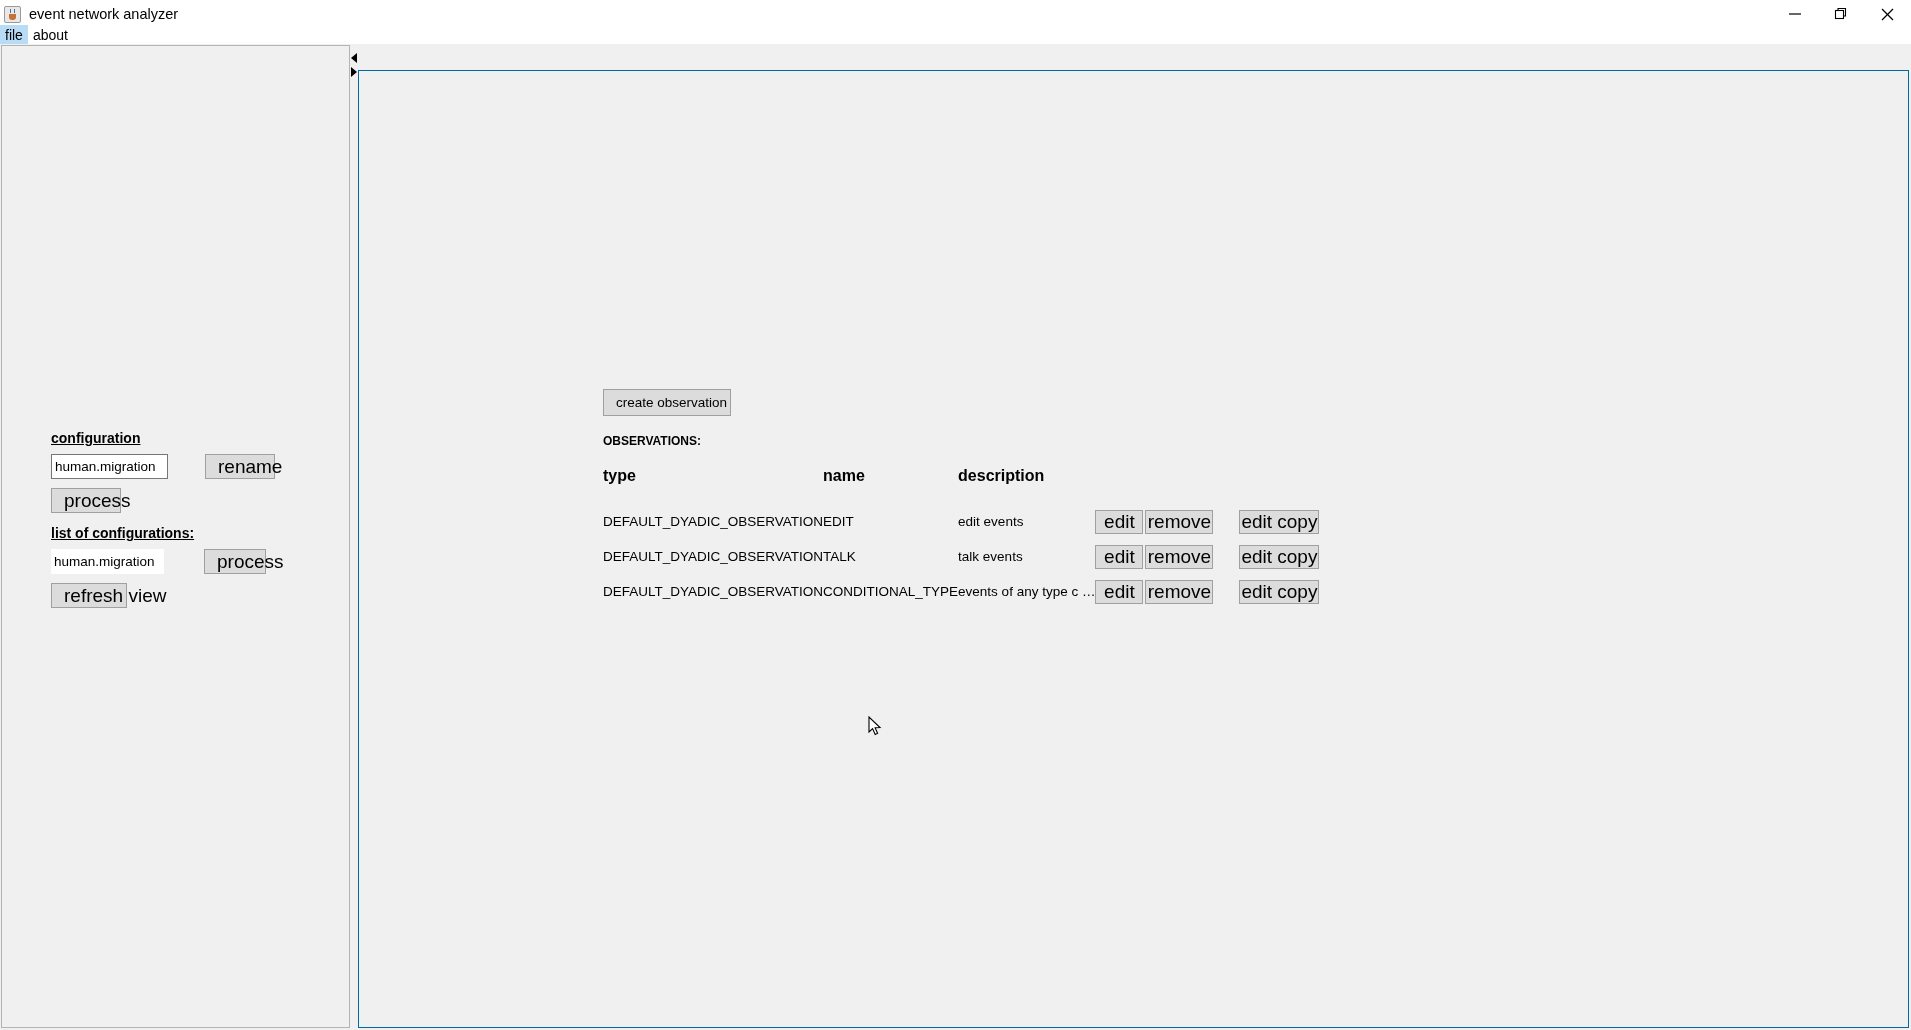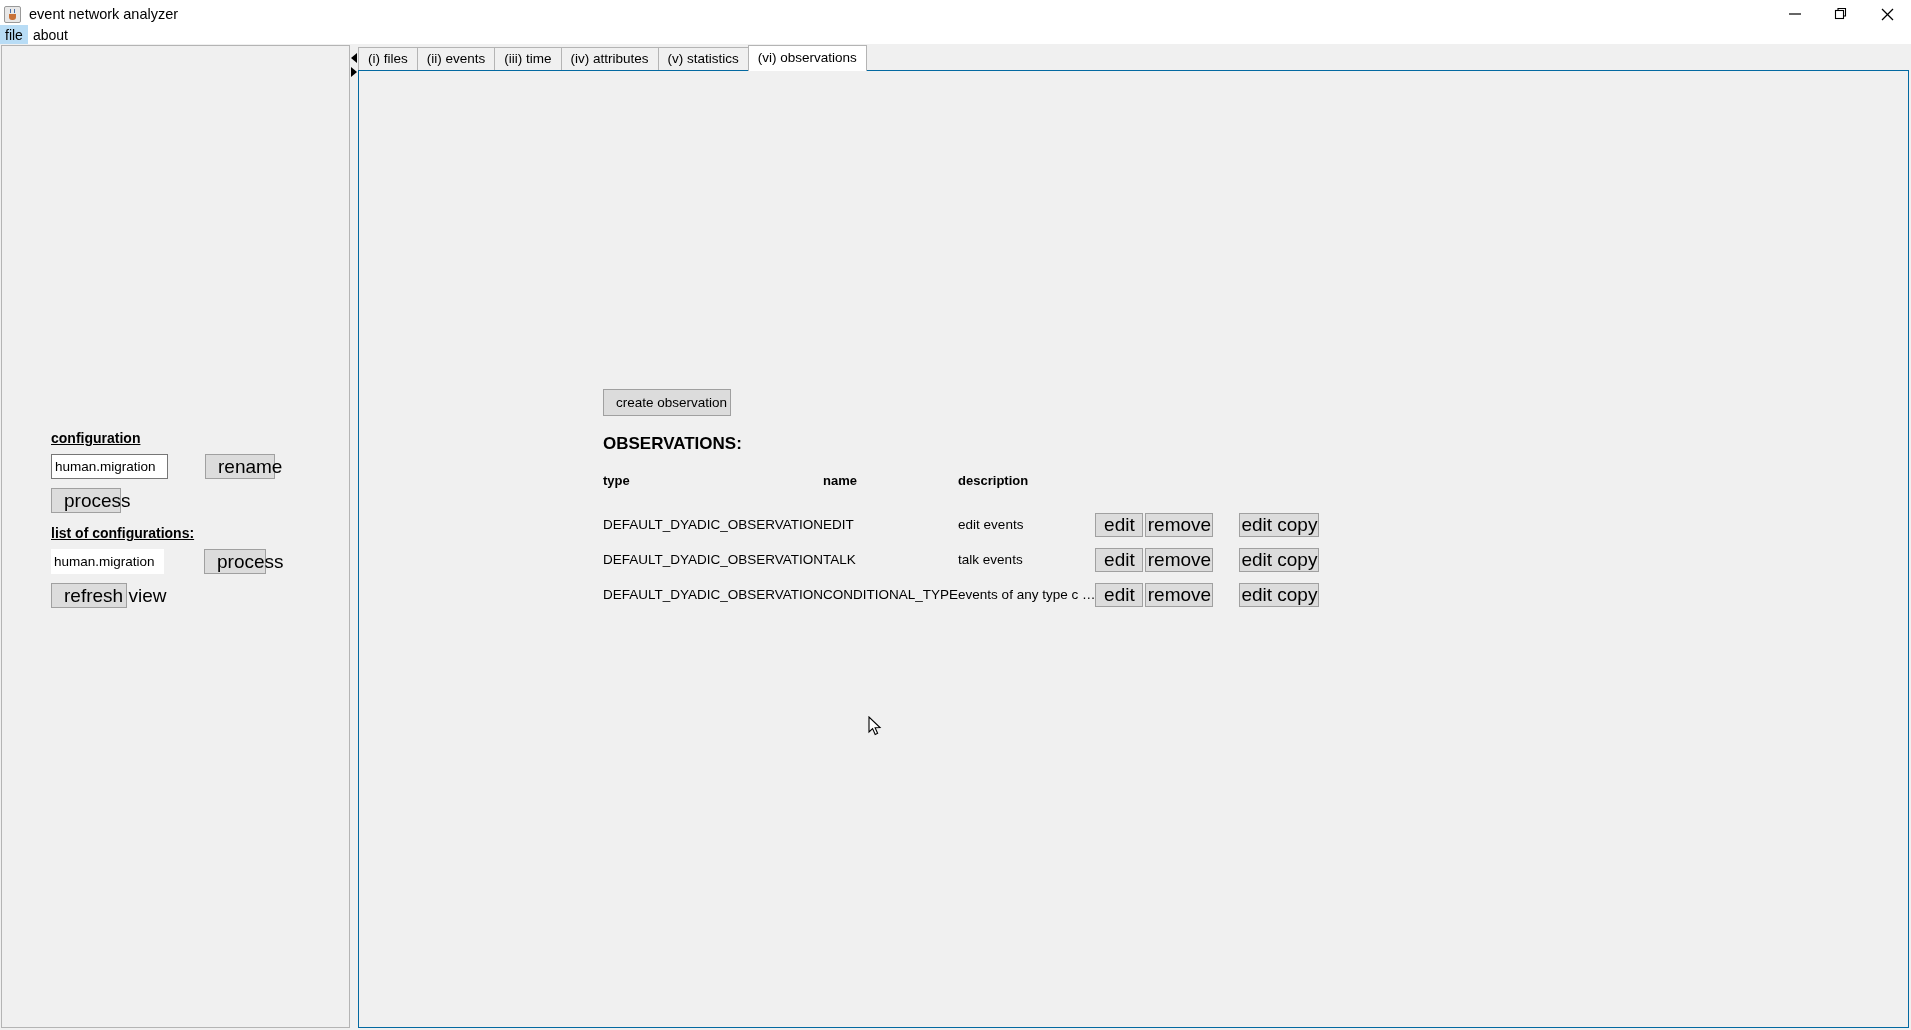--- a/index.html
+++ b/index.html
@@ -152,25 +152,25 @@
     border: 1px solid #0369a1;
   }
 
   
   #obs-content { position: absolute; left: 244px; top: 318px; }
   #btn-create {
     width: 128px; height: 27px; margin-bottom: 18px;
     font-size: 13.5px; line-height: 25px;
   }
   #obs-heading {
-    font-size: 17px; font-weight: bold; color: #000; margin-bottom: 19px;
+    font-size: 12px; font-weight: bold; color: #000; margin-bottom: 19px;
   }
   table#obs-table { border-collapse: collapse; }
   table#obs-table th {
-    font-size: 13px; font-weight: bold; color: #000;
+    font-size: 16px; font-weight: bold; color: #000;
     text-align: left; padding: 0 0 19px 0; margin-top: 18px;
   }
   table#obs-table td {
     font-size: 13.5px; color: #000;
     padding: 0; height: 35px; vertical-align: middle;
     white-space: nowrap;
   }
   .col-type  { width: 201px; }
   .col-name  { width: 122px; }
   .col-desc  { width: 133px; overflow: hidden; }
@@ -246,28 +246,20 @@
     </div>
   </div>
 
   <div id="splitter">
     <div class="arrow-up"></div>
     <div class="arrow-dn"></div>
   </div>
 
   <div id="right-panel">
 
-    <div id="tabstrip">
-      <div class="tab">(i) files</div>
-      <div class="tab">(ii) events</div>
-      <div class="tab">(iii) time</div>
-      <div class="tab">(iv) attributes</div>
-      <div class="tab">(v) statistics</div>
-      <div class="tab active">(vi) observations</div>
-    </div>
 
     <div id="tabpanel">
       <div id="obs-content">
 
         <div class="btn" id="btn-create">create observation</div>
 
         <div id="obs-heading">OBSERVATIONS:</div>
 
         <table id="obs-table">
           <thead>

